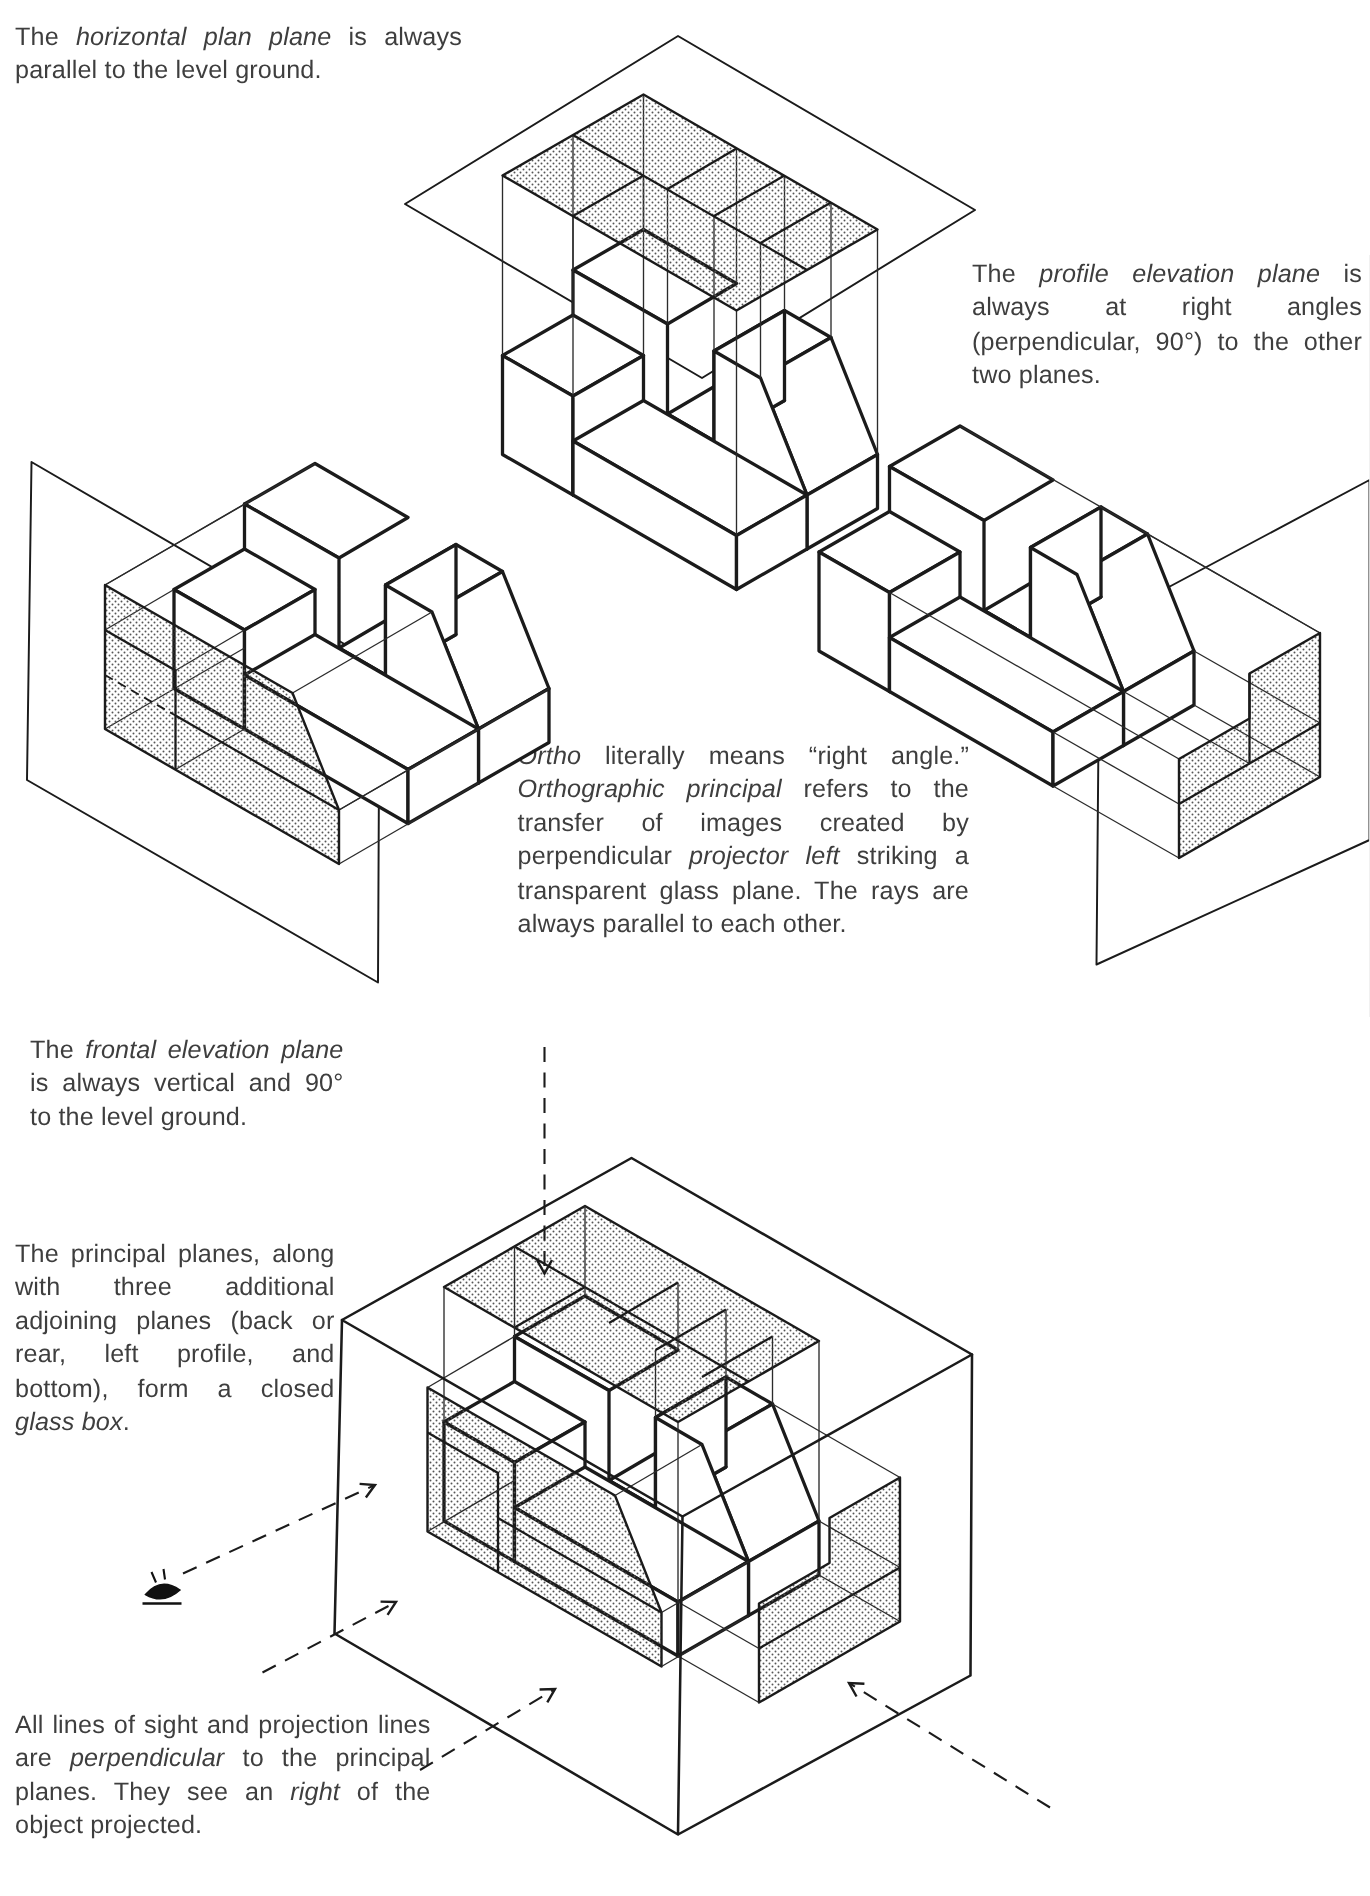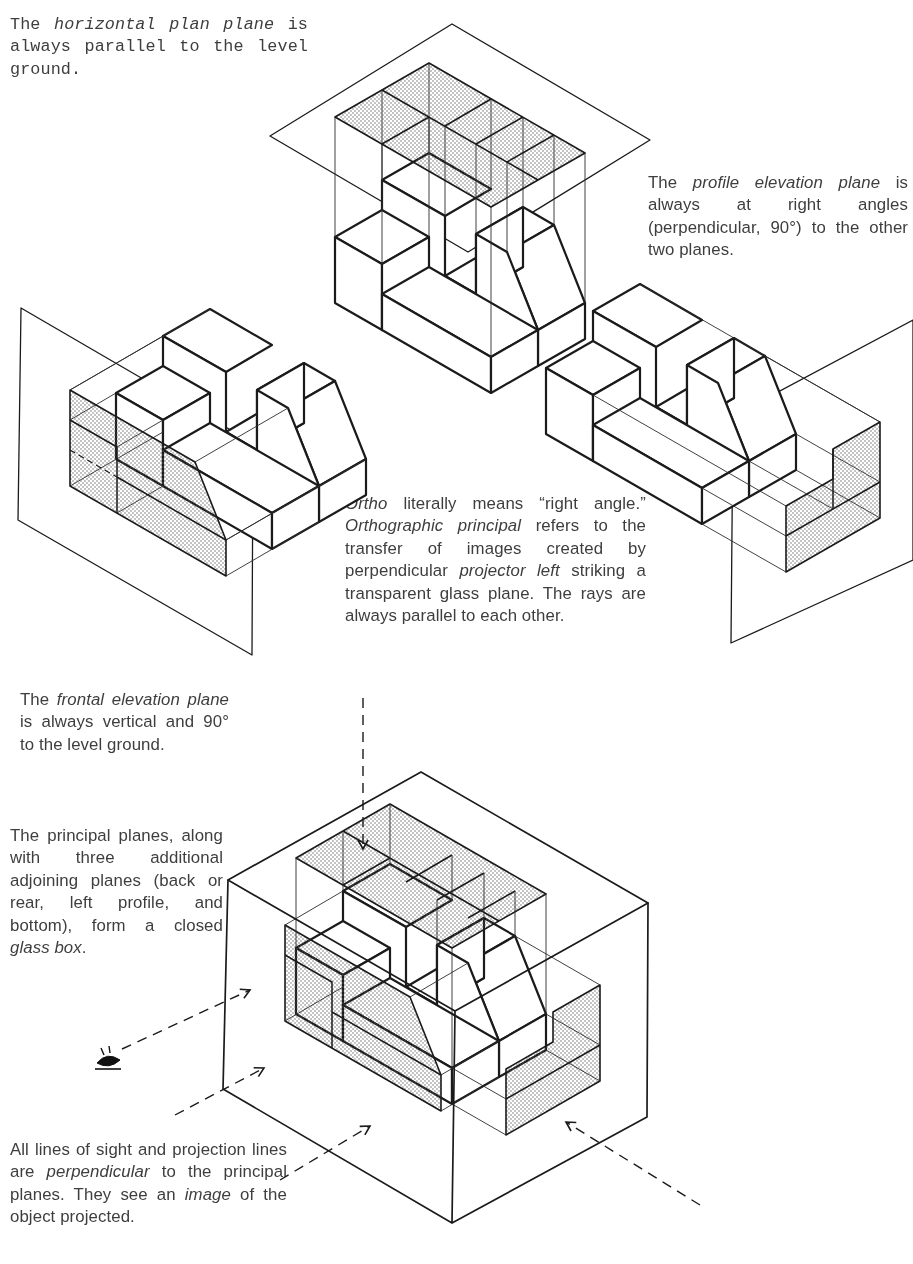--- a/index.html
+++ b/index.html
@@ -21,31 +21,31 @@
   .iln{fill:none;stroke:#1b1b1b;stroke-width:1.5px;}
   .ihid{fill:none;stroke:#1b1b1b;stroke-width:1.2px;stroke-dasharray:6 4;}
   .box{fill:none;stroke:#1b1b1b;stroke-width:1.7px;stroke-linejoin:round;stroke-linecap:round;}
   .sight{fill:none;stroke:#1b1b1b;stroke-width:1.4px;stroke-dasharray:10 7;}
 </style>
 </head>
 <body>
 
 <div class="page">
 
-  <p class="note" style="left:10px;top:14px;width:298px;font-family:Liberation Mono, monospace;"><span>The </span><i>horizontal plan plane</i><span> is always parallel to the level ground.</span></p>
+  <p class="note" style="left:10px;top:14px;width:298px;"><span>The </span><i>horizontal plan plane</i><span> is always parallel to the level ground.</span></p>
 
   <p class="note" style="left:648px;top:172px;width:260px;"><span>The </span><i>profile elevation plane</i><span> is always at right angles (perpendicular, 90°) to the other two planes.</span></p>
 
   <p class="note" style="left:345px;top:493px;width:301px;"><i>Ortho</i><span> literally means “right angle.” </span><i>Orthographic principal</i><span> refers to the transfer of images created by perpendicular </span><i>projector left</i><span> striking a transparent glass plane. The rays are always parallel to each other.</span></p>
 
   <p class="note" style="left:10px;top:689px;width:209px;margin-left:10px;"><span>The </span><i>frontal elevation plane</i><span> is always vertical and 90° to the level ground.</span></p>
 
   <p class="note" style="left:10px;top:825px;width:213px;"><span>The principal planes, along with three additional adjoining planes (back or rear, left profile, and bottom), form a closed </span><i>glass box</i><span>.</span></p>
 
-  <p class="note" style="left:10px;top:1139px;width:277px;"><span>All lines of sight and projection lines are </span><i>perpendicular</i><span> to the principal planes. They see an </span><i>image</i><span> of the object projected.</span></p>
+  <p class="note" style="left:10px;top:1139px;width:277px;"><span>All lines of sight and projection lines are </span><i>perpendicular</i><span> to the principal planes. They see an </span><i>right</i><span> of the object projected.</span></p>
 
 
   <svg class="art" width="913" height="1264" viewBox="0 0 913 1264">
     <defs>
       <pattern id="stipple" width="4" height="4" patternUnits="userSpaceOnUse">
         <circle cx="1" cy="1" r="0.65" fill="#555"></circle>
         <circle cx="3" cy="3" r="0.65" fill="#555"></circle>
       </pattern>
       <marker id="ah" markerWidth="16" markerHeight="16" refX="11" refY="7" orient="auto" markerUnits="userSpaceOnUse">
         <path d="M2,2 L11,7 L2,12" fill="none" stroke="#1b1b1b" stroke-width="1.6"></path>

